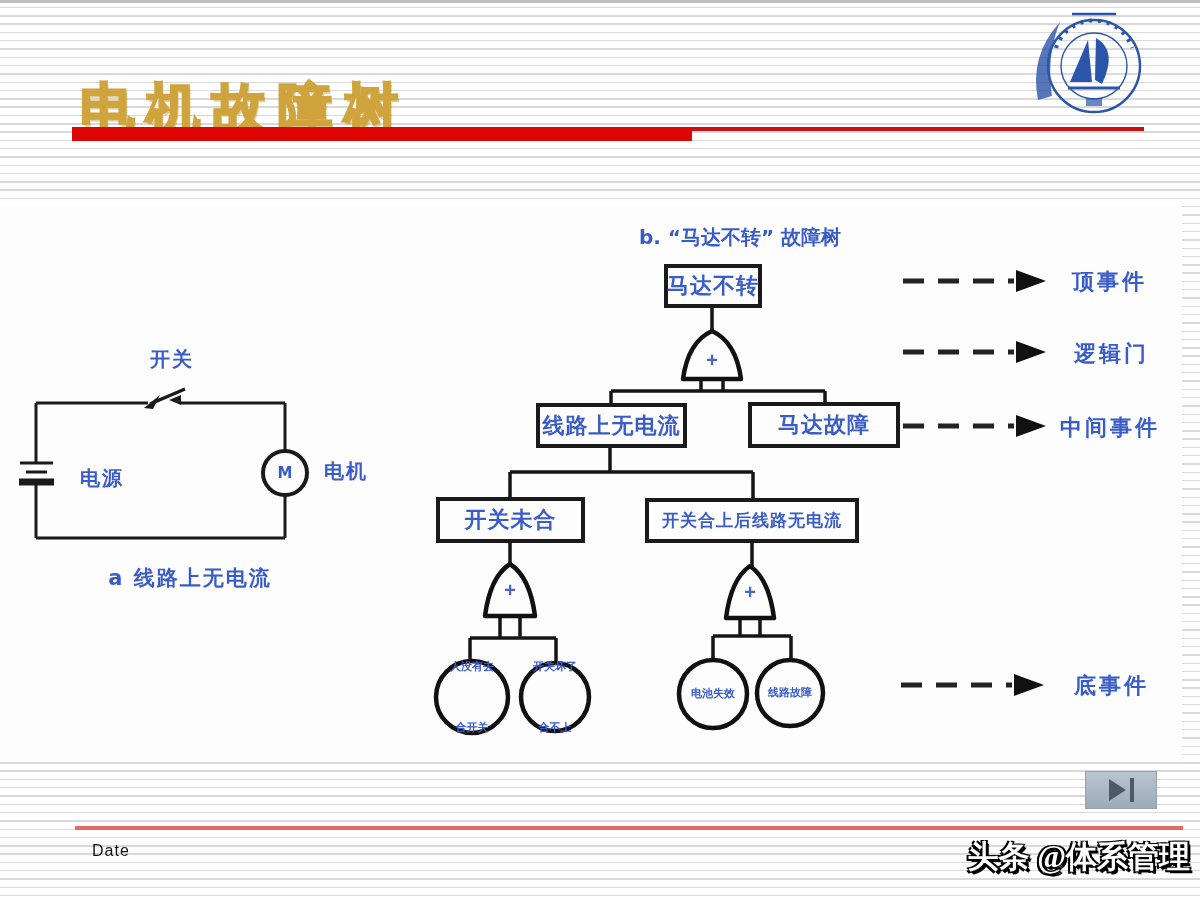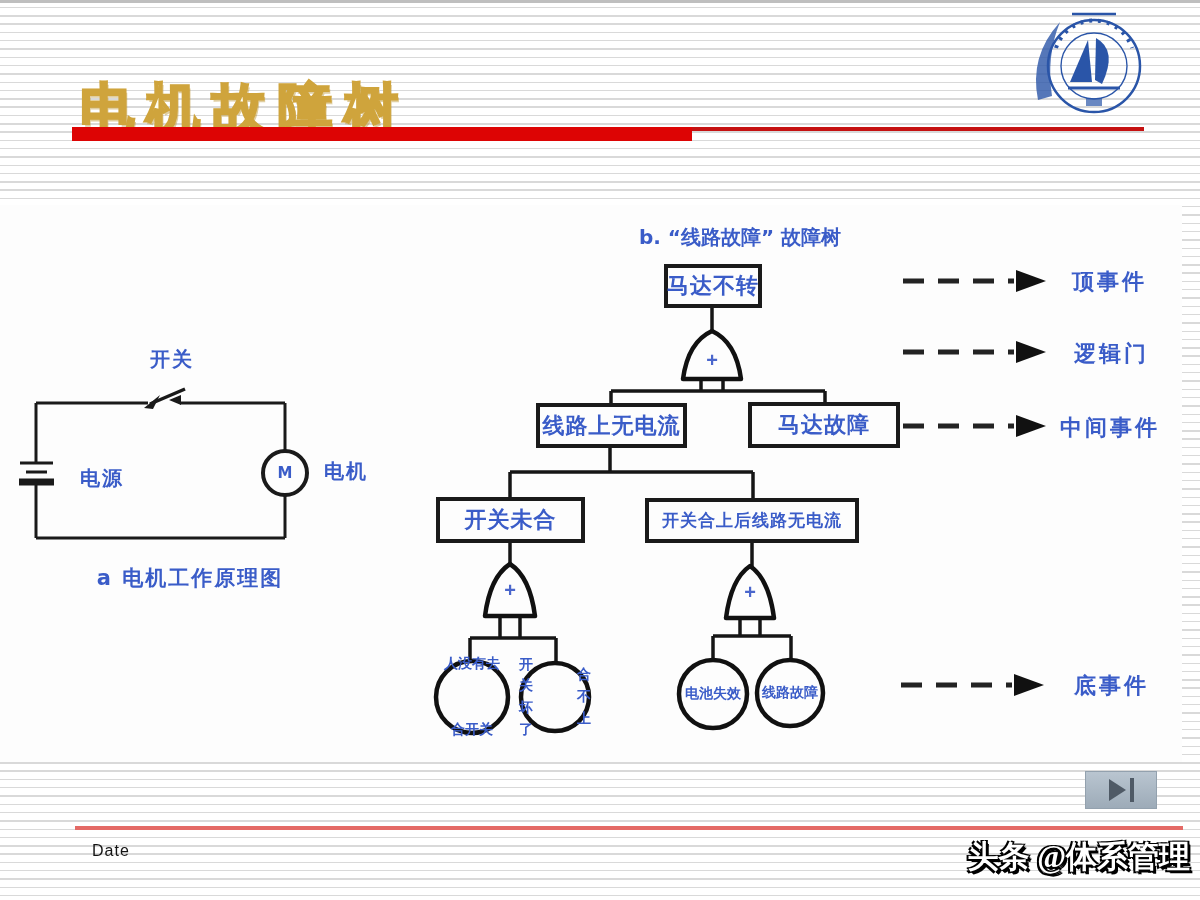--- a/index.html
+++ b/index.html
@@ -34,21 +34,21 @@
   .red-bar { left:72px; top:127px; width:620px; height:14px; background:#dd0404; }
 
   .content-panel { left:0; top:205px; width:1182px; height:557px; background:#fdfdfd; }
 
   svg.overlay { position:absolute; left:0; top:0; width:1200px; height:900px; pointer-events:none; }
 
   
   .tree-title { left:600px; top:224px; width:280px; font-size:20px; }
   .box-label { font-size:22px; letter-spacing:1px; }
   .gate-plus { font-size:20px; font-weight:700; color:#4a66cc; }
-  .circle-label { font-size:14px; line-height:1.55;gap:44px; }
+  .circle-label { font-size:11px; line-height:1.55;gap:44px; }
 
   .legend-label { font-size:22px; letter-spacing:3px; }
 
   
   .circ-label { font-size:20px; letter-spacing:2px; }
   .circ-caption { left:80px; top:564px; width:220px; font-size:21px; letter-spacing:2px; }
 
   
   .footer-red-line { left:75px; top:826px; width:1108px; height:4px; background:#e46a66; }
   .date-label { left:92px; top:842px; font-size:16px; color:#141414; letter-spacing:1px; }
@@ -174,39 +174,39 @@
     <polygon points="1016,341 1046,352 1016,363"></polygon>
     <polygon points="1016,415 1046,426 1016,437"></polygon>
     <polygon points="1014,674 1044,685 1014,696"></polygon>
   </g>
 </svg>
 
 <div class="abs hw circ-label center" style="left:140px; top:346px; width:64px;">开关</div>
 <div class="abs hw circ-label center" style="left:70px; top:465px; width:64px;font-family:Liberation Mono, monospace;">电源</div>
 <div class="abs hw circ-label center" style="left:314px; top:458px; width:64px;">电机</div>
 <div class="abs hw center" style="left:270px; top:461px; width:30px; height:24px; font-size:15px;">M</div>
-<div class="abs hw circ-caption center">a 电机工作原理图</div>
-
-<div class="abs hw tree-title center">b. “线路故障” 故障树</div>
+<div class="abs hw circ-caption center">a 线路上无电流</div>
+
+<div class="abs hw tree-title center">b. “马达不转” 故障树</div>
 
 <div class="abs hw box-label center" style="left:666px; top:266px; width:94px; height:40px;">马达不转</div>
 <div class="abs hw box-label center" style="left:538px; top:405px; width:147px; height:41px;">线路上无电流</div>
 <div class="abs hw box-label center" style="left:750px; top:404px; width:148px; height:42px;">马达故障</div>
 <div class="abs hw box-label center" style="left:438px; top:499px; width:145px; height:42px;">开关未合</div>
 <div class="abs hw box-label center" style="left:647px; top:500px; width:210px; height:41px; font-size:17px;">开关合上后线路无电流</div>
 
 <div class="abs gate-plus center" style="left:700px; top:348px; width:24px; height:24px;">+</div>
 <div class="abs gate-plus center" style="left:498px; top:578px; width:24px; height:24px;">+</div>
 <div class="abs gate-plus center" style="left:738px; top:580px; width:24px; height:24px;">+</div>
 
 <div class="abs hw circle-label center" style="left:436px; top:661px; width:72px; height:72px; flex-direction:column;">
   <span>人没有去</span>
   <span>合开关</span>
 </div>
-<div class="abs hw circle-label center" style="left:521px; top:663px; width:68px; height:68px; flex-direction:row;">
+<div class="abs hw circle-label center" style="left:521px; top:663px; width:68px; height:68px; flex-direction:column;">
   <span>开关坏了</span>
   <span>合不上</span>
 </div>
 <div class="abs hw circle-label center" style="left:679px; top:660px; width:68px; height:68px;">电池失效</div>
 <div class="abs hw circle-label center" style="left:757px; top:660px; width:66px; height:66px;">线路故障</div>
 
 <div class="abs hw legend-label" style="left:1072px; top:267px;">顶事件</div>
 <div class="abs hw legend-label" style="left:1074px; top:339px;">逻辑门</div>
 <div class="abs hw legend-label" style="left:1060px; top:413px;">中间事件</div>
 <div class="abs hw legend-label" style="left:1074px; top:671px;">底事件</div>

